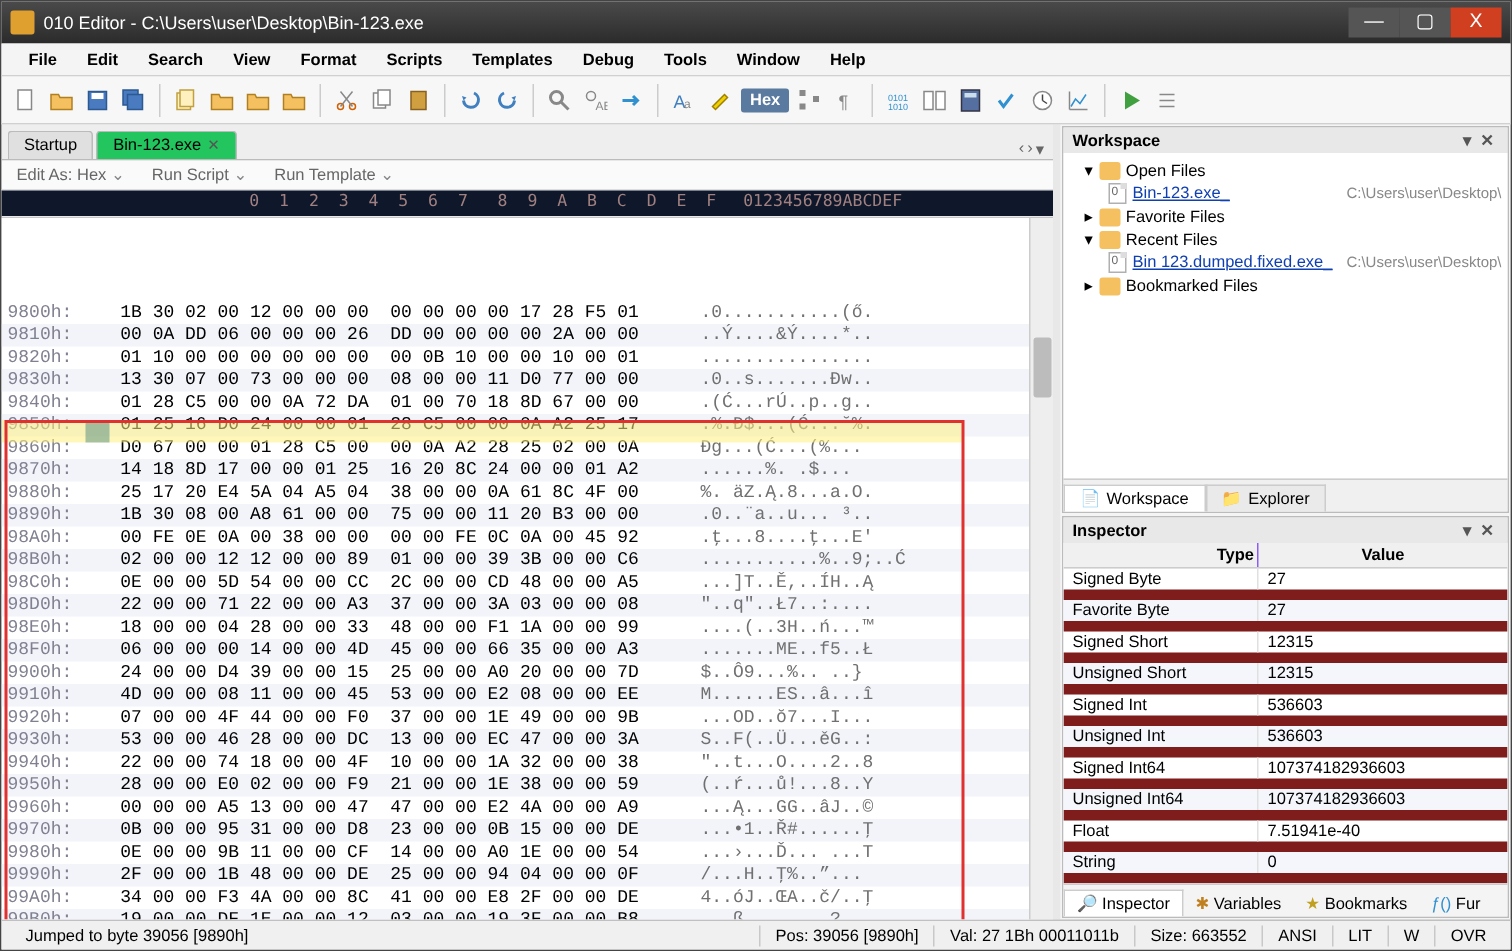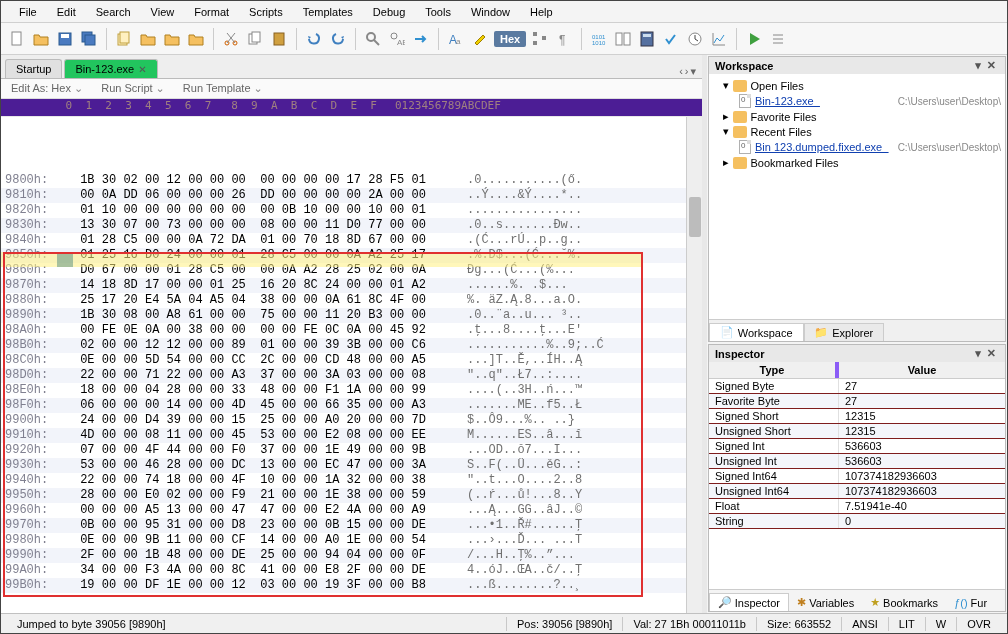--- a/index.html
+++ b/index.html
@@ -5,37 +5,37 @@
   * { box-sizing: border-box; margin: 0; padding: 0; }
   body { font-family: "Segoe UI", Tahoma, sans-serif; font-size: 11px; background: #fff; width: 1008px; height: 634px; overflow: hidden; position: relative; }
   .window { width: 100%; height: 100%; display: flex; flex-direction: column; border: 1px solid #444; background: #f0f0f0; }
   .titlebar { height: 28px; background: linear-gradient(#4a4a4a,#2b2b2b); color: #fff; display: flex; align-items: center; padding: 0 6px; }
   .titlebar-icon { width:16px;height:16px;background:#e0a030;border-radius:2px;margin-right:6px; }
   .titlebar-text { flex:1; font-size:12px; }
   .titlebar-btns { display:flex; gap:0; }
   .titlebar-btns > div { width:34px; height:20px; text-align:center; line-height:18px; font-size:13px; }
   .tb-min, .tb-max { background:#555; color:#fff; }
   .tb-close { background:#d04020; color:#fff; }
-  .menubar { height:22px; background:#f4f4f4; display:flex; align-items:center; padding:0 8px; gap:0; border-bottom:1px solid #d0d0d0; }
+  .menubar { height:22px; background:#f4f4f4; display:flex; align-items:center; padding:0 8px; gap:0; border-bottom:1px solid #d0d0d0;font-weight:bold; }
   .menubar > div { padding:2px 10px; cursor:pointer; }
   .toolbar { height:32px; background:#f7f7f7; border-bottom:1px solid #d0d0d0; display:flex; align-items:center; padding:0 6px; gap:4px; overflow:hidden; }
   .tb-icon { width:20px; height:20px; border:1px solid transparent; border-radius:2px; display:flex; align-items:center; justify-content:center; }
   .tb-icon svg { width:16px; height:16px; }
   .tb-sep { width:1px; height:22px; background:#ccc; margin:0 3px; }
   .tb-hex { background:#5a7aa0; color:#fff; font-weight:bold; padding:2px 6px; border-radius:2px; font-size:11px; }
   .content-row { flex:1; display:flex; overflow:hidden; }
   .main-col { flex:1; display:flex; flex-direction:column; overflow:hidden; }
   .tabstrip { height:24px; background:#eee; display:flex; align-items:flex-end; border-bottom:1px solid #bbb; padding-left:4px; }
   .tab { padding:3px 10px; background:#e0e0e0; border:1px solid #bbb; border-bottom:none; border-radius:3px 3px 0 0; margin-right:2px; font-size:11px; display:flex; align-items:center; gap:4px; }
   .tab.active { background:#22c55e;align-items:flex-end; }
   .tab-close { font-size:10px; color:#555; }
   .tabstrip-nav { margin-left:auto; padding:0 6px; color:#666; display:flex; gap:2px; }
   .sub-toolbar { height:20px; background:#fafafa; border-bottom:1px solid #ddd; display:flex; align-items:center; padding:0 10px; gap:18px; font-size:11px; color:#666; }
   .sub-drop::after { content:" ⌄"; color:#888; }
-  .colhdr { height:18px; font-family: Consolas,monospace; font-size:11px; color:#a08080; background:#4c1d95; white-space:pre; padding-left:58px; border-bottom:1px solid #e8e8e8; letter-spacing:0; }
+  .colhdr { height:18px; font-family: Consolas,monospace; font-size:11px; color:#a08080; background:#0f172a; white-space:pre; padding-left:58px; border-bottom:1px solid #e8e8e8; letter-spacing:0;text-align:center; }
   .colhdr .ascii-hdr { margin-left:18px; color:#a08080; }
   .hexview { flex:1; font-family: Consolas, "Courier New", monospace; font-size:12px; background:#fff; overflow:hidden; position:relative; white-space:pre; }
   .hexrows { line-height:15px; }
   .hexrow { display:flex; height:15px; }
   .addr { width:52px; color:#808090; padding-left:4px; }
   .bytes { width:400px; letter-spacing:0;text-align:center; }
   .asc { margin-left:14px; color:#707070; }
   .row-alt { background:#f2f4fa; }
   .highlight-region { position:absolute; left:2px; top:135px; width:640px; height:345px; border:2px solid #e03030; pointer-events:none; }
   .row-yellow-bg { position:absolute; left:0; top:135px; width:640px; height:15px; pointer-events:none; background:rgba(255,240,130,.55); }
@@ -55,39 +55,48 @@
   .ws-path { color:#888; margin-left:auto; font-size:10px; overflow:hidden; text-overflow:ellipsis; }
   .ws-folder-icon { width:14px; height:12px; background:#f5c060; border-radius:2px; flex-shrink:0; }
   .ws-file-icon { width:12px; height:14px; background:#fff; border:1px solid #b0b0b0; flex-shrink:0; position:relative; }
   .ws-file-icon::after { content:""; position:absolute; right:-1px; top:-1px; width:4px; height:4px; background:#ddd; }
   .ws-file-icon.hex::before { content:"0"; position:absolute; left:1px; top:0; font-size:8px; color:#666; }
   .ws-tabstrip { height:22px; background:#f0f0f0; display:flex; align-items:flex-end; border-top:1px solid #ccc; }
   .ws-tab { padding:2px 10px; background:#eaeaea; border:1px solid #ccc; border-bottom:none; font-size:11px; display:flex; gap:4px; align-items:center; }
   .ws-tab.active { background:#fff; }
   .inspector-body { background:#fff; flex:1; overflow:auto; }
   .ins-hdr-row { display:flex; background:#f0f0f0; border-bottom:1px solid #ccc; font-weight:bold; font-size:11px; }
-  .ins-hdr-row > div:first-child { width:130px; text-align:center; padding:2px; border-right:4px solid #8b5cf6;}
+  .ins-hdr-row > div:first-child { width:130px; text-align:right; padding:2px; border-right:1px solid #8b5cf6;}
   .ins-hdr-row > div:last-child { flex:1; text-align:center; padding:2px; }
-  .ins-row { display:flex; font-size:11px; border-bottom:1px solid #7f1d1d;align-items:center; }
+  .ins-row { display:flex; font-size:11px; border-bottom:7px solid #7f1d1d;align-items:center; }
   .ins-row.alt { background:#f4f6fb; }
   .ins-type { width:130px; padding:1px 6px; border-right:1px solid #e0e0e0; }
   .ins-val { flex:1; padding:1px 6px; }
   .ins-tabs { height:22px; background:#f4f4f4; display:flex; align-items:flex-end; border-top:1px solid #ccc; font-size:11px; overflow:hidden; }
   .ins-tab { padding:2px 8px; display:flex; gap:3px; align-items:center; white-space:nowrap; }
   .ins-tab.active { background:#fff; border:1px solid #ccc; border-bottom:none; }
   .statusbar { height:20px; background:#f0f0f0; border-top:1px solid #c0c0c0; display:flex; align-items:center; font-size:11px; padding:0 6px; }
   .statusbar > div { padding:0 10px; }
   .statusbar .flex { flex:1; }
   .statusbar .sep { border-left:1px solid #c8c8c8; height:14px; padding:0; }
   .und { text-decoration:underline; color:#1040b0; }
 </style>
 </head>
 <body>
 
 <div class="window">
+  <div class="titlebar">
+    <div class="titlebar-icon"></div>
+    <div class="titlebar-text">010 Editor - C:\Users\user\Desktop\Bin-123.exe</div>
+    <div class="titlebar-btns">
+      <div class="tb-min">—</div>
+      <div class="tb-max">▢</div>
+      <div class="tb-close">X</div>
+    </div>
+  </div>
 
   <div class="menubar">
     <div>File</div>
     <div>Edit</div>
     <div>Search</div>
     <div>View</div>
     <div>Format</div>
     <div>Scripts</div>
     <div>Templates</div>
     <div>Debug</div>

